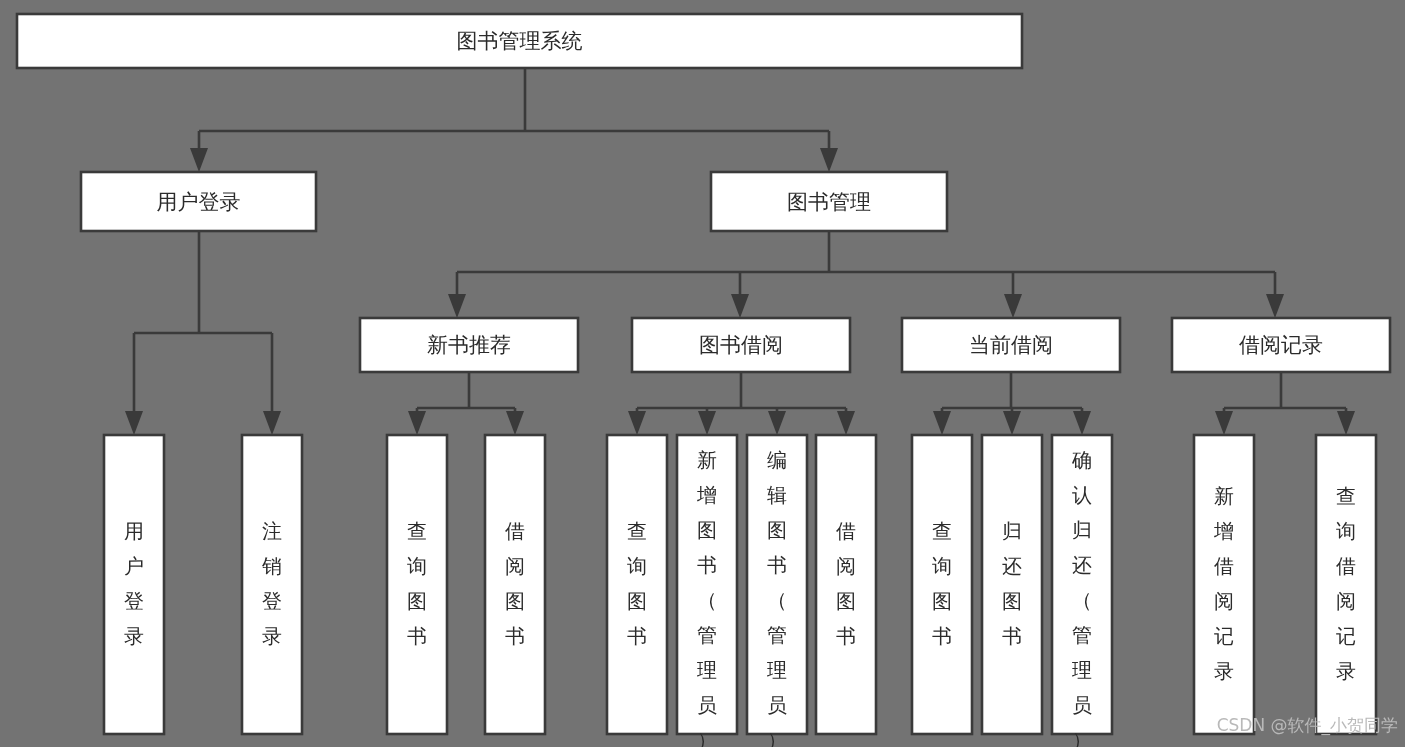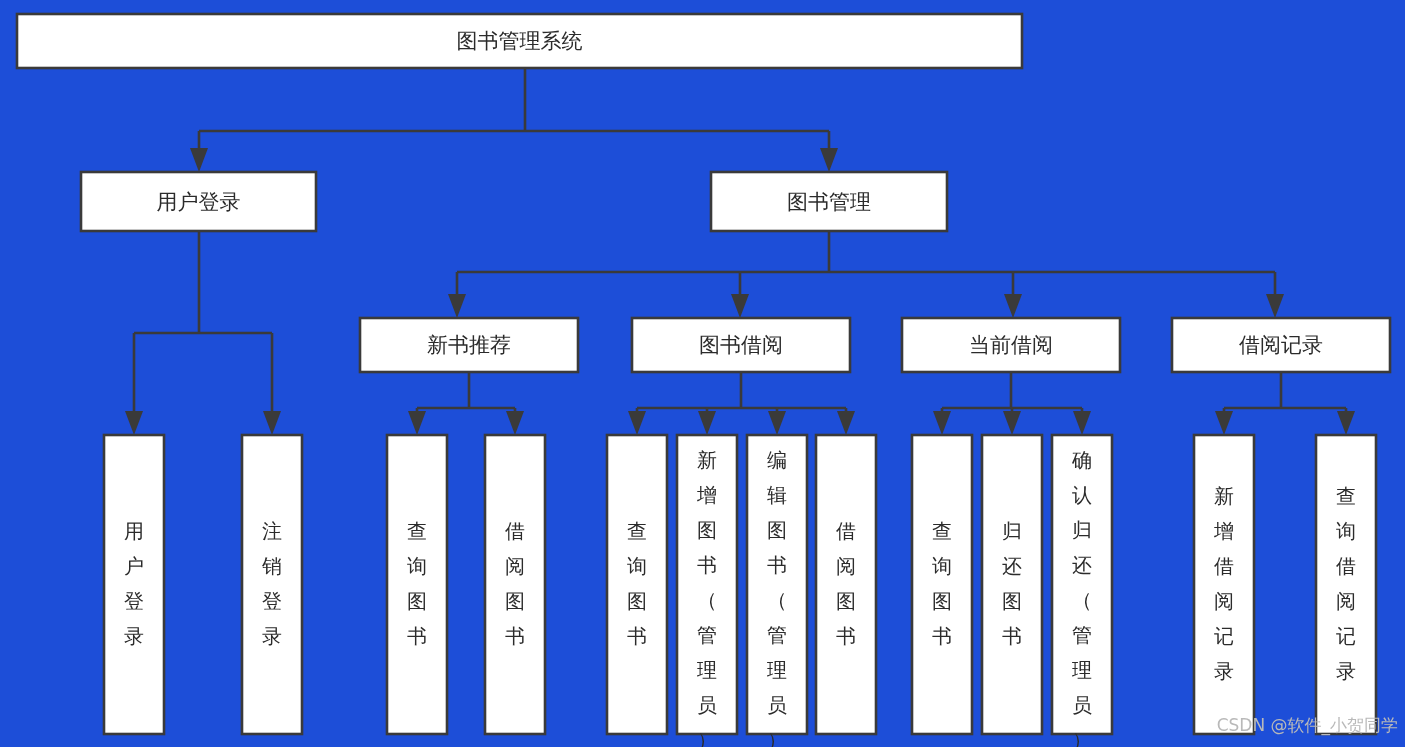--- a/index.html
+++ b/index.html
@@ -8,21 +8,21 @@
     padding: 0;
     background: #ffffff;
   }
   body {
     font-family: "DejaVu Sans", "Liberation Sans", sans-serif;
   }
   #diagram-root {
     position: relative;
     width: 1405px;
     height: 747px;
-    background: #1d4ed8;
+    background: #737373;
     overflow: hidden;
   }
   svg.diagram-canvas {
     position: absolute;
     left: 0;
     top: 0;
     width: 1405px;
     height: 747px;
     display: block;
   }

